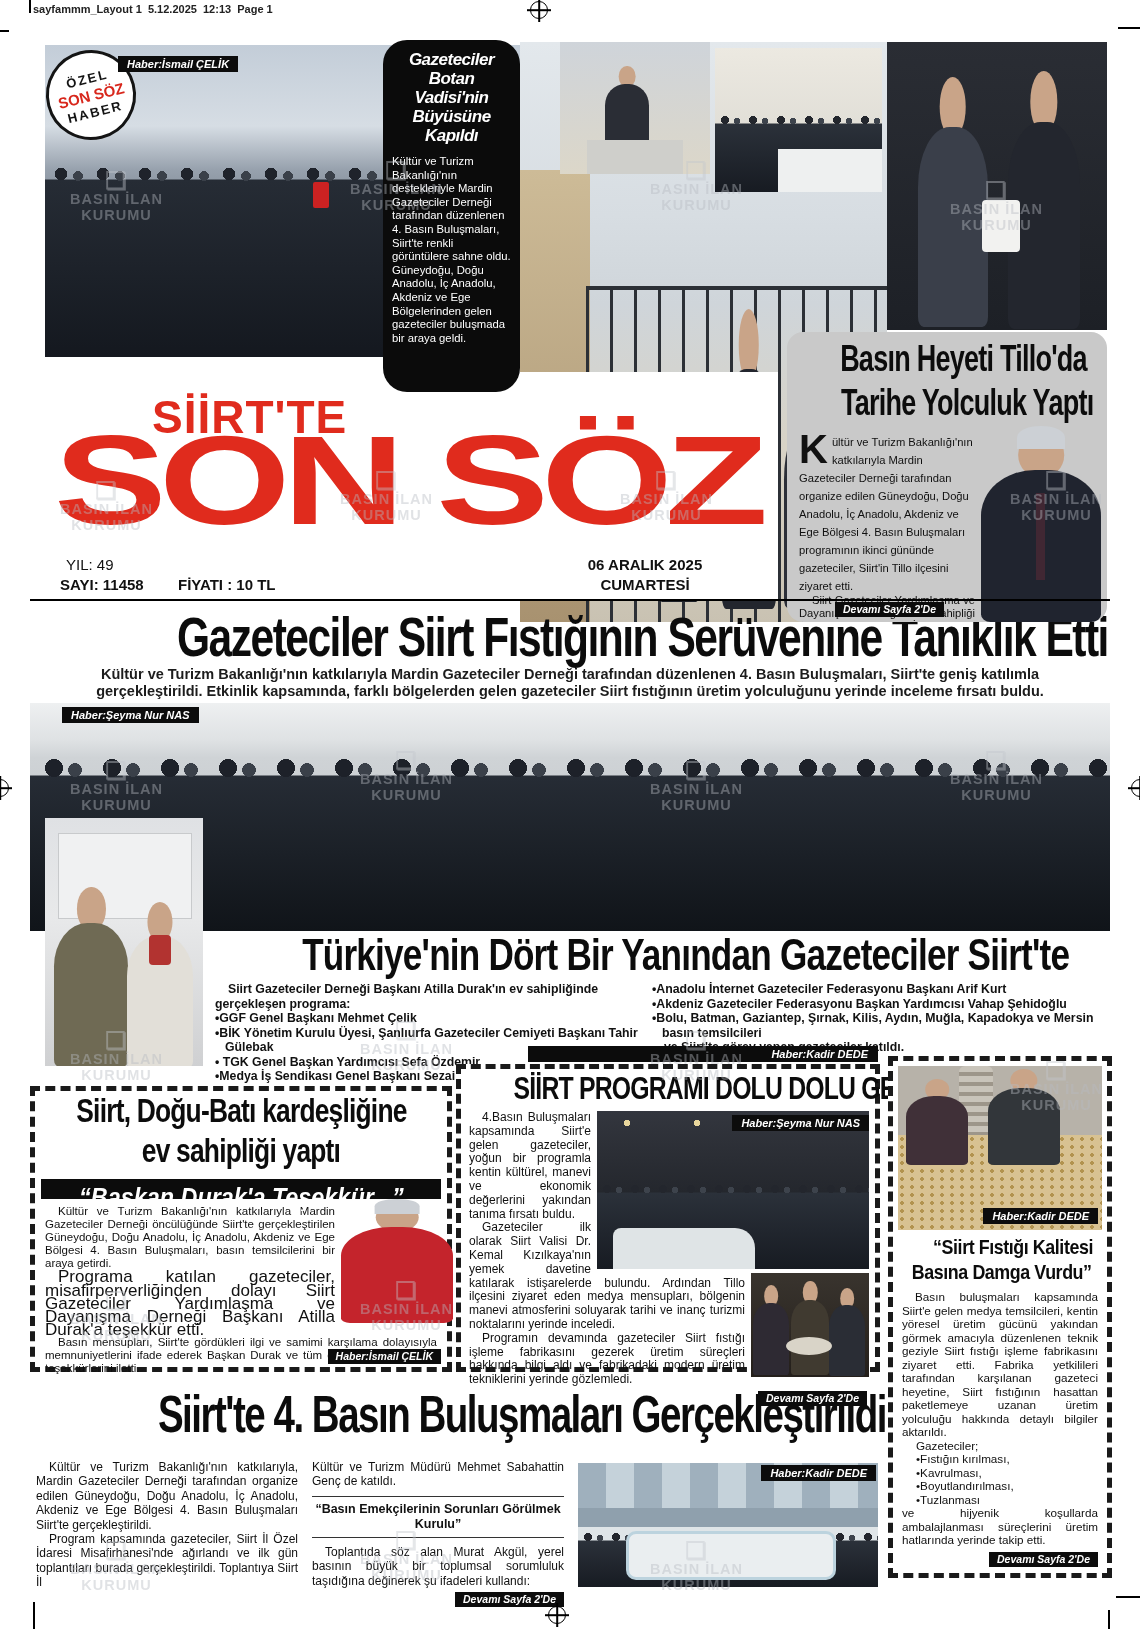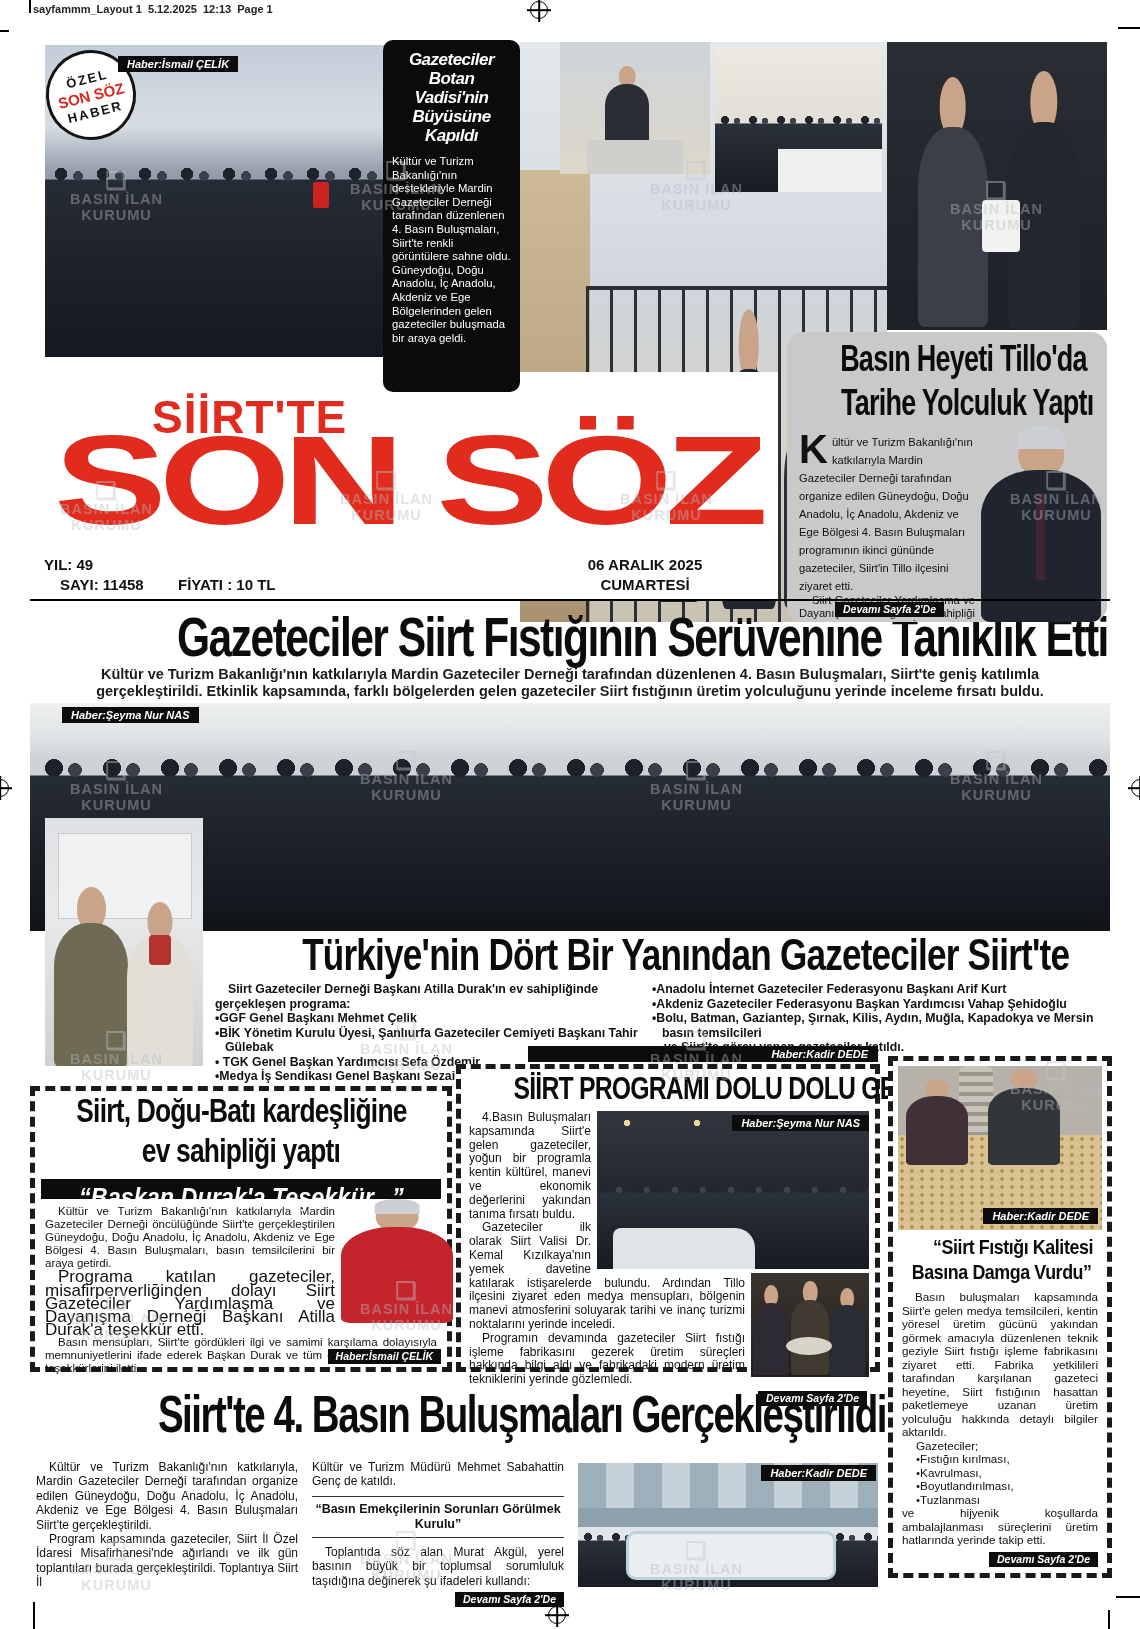--- a/index.html
+++ b/index.html
@@ -88,21 +88,21 @@
     <div class="crowd"></div>
     <div class="abs" style="left:52%;top:44%;width:16px;height:26px;background:#c22;border-radius:2px;"></div>
   </div>
   <div class="stamp">
     <span class="s1">ÖZEL</span>
     <span class="s2">SON SÖZ</span>
     <span class="s1">HABER</span>
   </div>
   <div class="lbl" style="left:118px;top:56px;">Haber:İsmail ÇELİK</div>
 
-  <div class="abs" style="left:383px;top:40px;width:137px;height:352px;background:#0b0b0b;border-radius:10px;
+  <div class="abs" style="left:383px;top:40px;width:137px;height:352px;background:#0b0b0b;border-radius:24px;
               z-index:12;color:#fff;padding:10px 9px;box-sizing:border-box;">
     <div style="text-align:center;font:italic 700 17px/19px 'Liberation Sans',sans-serif;letter-spacing:-.5px;">
       <div>Gazeteciler</div>
       <div>Botan Vadisi'nin</div>
       <div>Büyüsüne Kapıldı</div>
     </div>
     <div style="margin-top:10px;font:400 11.3px/13.6px 'Liberation Sans',sans-serif;text-align:left;">Kültür ve Turizm Bakanlığı'nın destekleriyle Mardin Gazeteciler Derneği tarafından düzenlenen 4. Basın Buluşmaları, Siirt'te renkli görüntülere sahne oldu. Güneydoğu, Doğu Anadolu, İç Anadolu, Akdeniz ve Ege Bölgelerinden gelen gazeteciler buluşmada bir araya geldi.</div>
   </div>
 
   <div class="ph" style="left:520px;top:42px;width:367px;height:580px;
@@ -145,21 +145,21 @@
       <div class="bt ind" style="font-size:11.2px;line-height:12.9px;">Siirt Gazeteciler Yardımlaşma ve Dayanışma Derneği'nin ev sahipliği yaptığı programa; BİK Yönetim Kurulu Üyesi Tahir Gülebak,</div>
     </div>
     <span class="tag" style="position:absolute;left:48px;bottom:5px;">Devamı Sayfa 2'De</span>
   </div>
 
   <div class="abs" style="left:30px;top:372px;width:748px;height:228px;background:#fff;z-index:6;"></div>
 
   <div class="abs red" style="left:152px;top:390px;z-index:8;font-weight:800;font-size:46px;letter-spacing:1px;text-align:center;">SİİRT'TE</div>
   <div class="abs red" style="left:54px;top:424px;z-index:8;font-weight:800;font-size:132px;line-height:120px;
               letter-spacing:-6px;transform:scale(1.28,.95);transform-origin:left top;white-space:nowrap;">SON SÖZ</div>
-  <div class="abs" style="left:44px;top:556px;z-index:8;font-weight:700;font-size:15px;">YIL: 49</div>
+  <div class="abs" style="left:66px;top:556px;z-index:8;font-weight:400;font-size:15px;">YIL: 49</div>
   <div class="abs" style="left:60px;top:576px;z-index:8;font-weight:700;font-size:15px;">SAYI: 11458</div>
   <div class="abs" style="left:178px;top:576px;z-index:8;font-weight:700;font-size:15px;">FİYATI : 10 TL</div>
   <div class="abs" style="left:552px;top:556px;width:186px;text-align:center;z-index:8;font-weight:700;font-size:15px;">06 ARALIK 2025</div>
   <div class="abs" style="left:552px;top:576px;width:186px;text-align:center;z-index:8;font-weight:700;font-size:15px;">CUMARTESİ</div>
 
   <div class="tl" style="left:30px;top:599px;width:1080px;height:2px;"></div>
   <div class="abs" style="left:30px;top:604px;width:1080px;text-align:center;z-index:8;">
     <span class="cx" style="font-size:56px;letter-spacing:-2px;transform:scaleX(.76);">Gazeteciler Siirt Fıstığının Serüvenine Tanıklık Etti</span>
   </div>
   <div class="abs" style="left:70px;top:666px;width:1000px;text-align:center;z-index:8;

